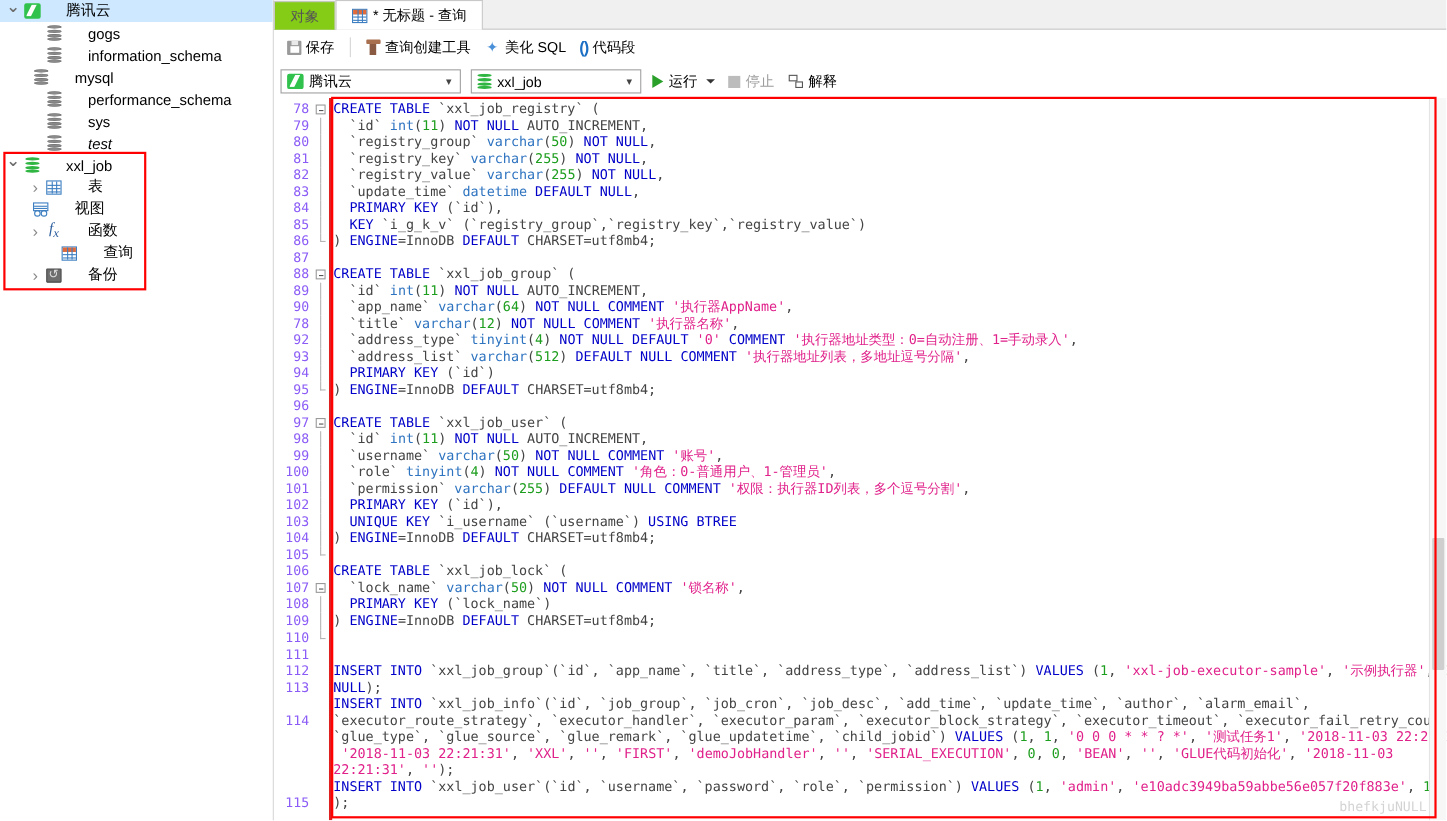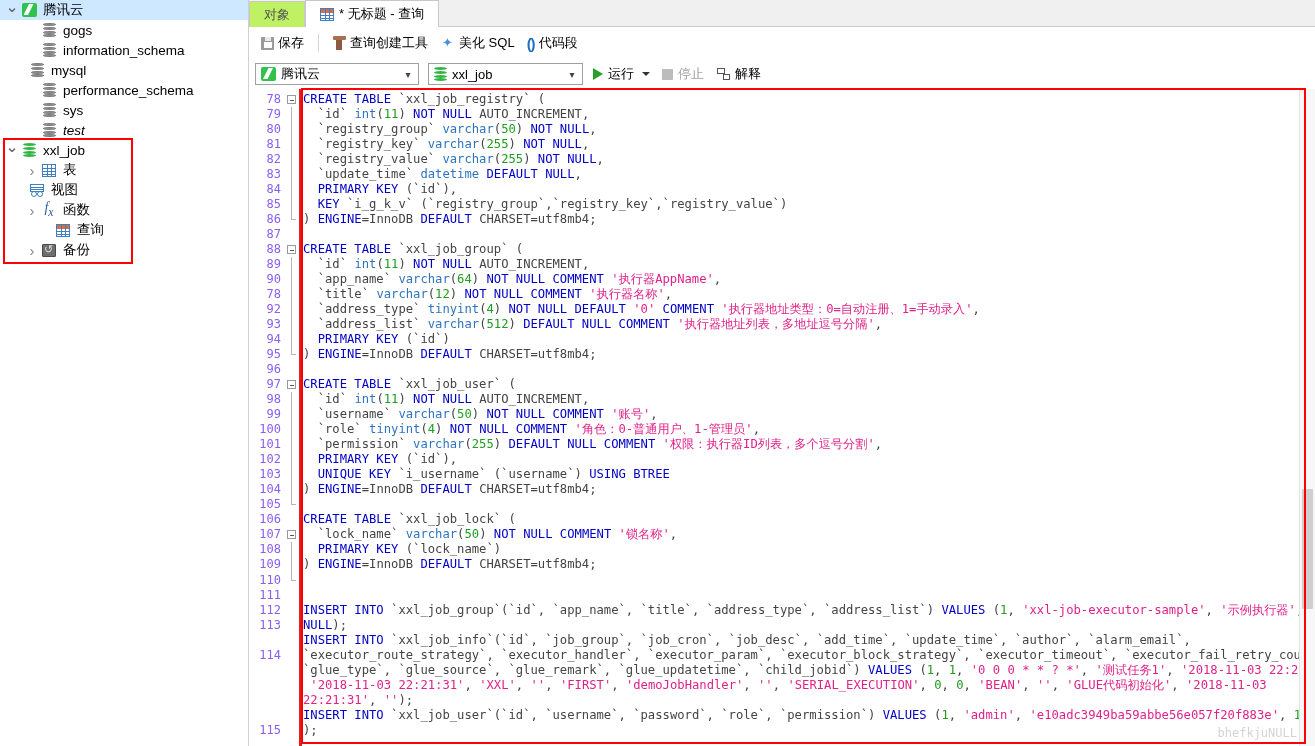--- a/index.html
+++ b/index.html
@@ -23,21 +23,21 @@
     font-size:13.5px;white-space:nowrap;
   }
   .tree-row.selected{background:#cde8ff;}
   .chev{
     width:16px;height:16px;flex:none;display:flex;align-items:center;justify-content:center;
     color:#6d6d6d;font-size:11px;line-height:1;
   }
   .chev.open::before{content:"\2304";font-size:15px;position:relative;top:-4px;font-weight:bold;}
   .chev.closed::before{content:"\203A";font-size:15px;font-weight:normal;color:#888;}
   .chev.blank::before{content:"";}
-  .ic{width:18px;height:16px;flex:none;display:flex;align-items:center;justify-content:center;margin-right:5px;}
+  .ic{width:18px;height:16px;flex:none;display:flex;align-items:center;justify-content:center;margin-right:22px;}
   .lbl{padding-left:0;}
 
   
   .cyl{display:block;width:13px;height:14px;position:relative;}
   .cyl i{position:absolute;left:0;width:13px;height:3px;border-radius:50%/50%;display:block;}
   .cyl.grey i{background:#8a8a8a;box-shadow:0 0 0 0.5px #6f6f6f inset;}
   .cyl.green i{background:#2fb541;}
   .cyl i:nth-child(1){top:0;}
   .cyl i:nth-child(2){top:4px;}
   .cyl i:nth-child(3){top:8px;}
@@ -68,21 +68,21 @@
     position:absolute;border:2px solid #ff0000;pointer-events:none;box-sizing:border-box;
   }
 
   
   .main{flex:1;display:flex;flex-direction:column;position:relative;background:#fff;min-width:0;}
 
   .tabstrip{height:27px;background:#f0f0f0;display:flex;align-items:flex-end;position:relative;flex:none;}
   .tabstrip::after{content:"";position:absolute;left:0;right:0;bottom:0;height:1px;background:#c8c8c8;}
   .tab{
     height:26px;display:flex;align-items:center;padding:0 14px;font-size:13px;
-    border:1px solid #c8c8c8;border-bottom:none;background:#bef264;color:#555;
+    border:1px solid #c8c8c8;border-bottom:none;background:#84cc16;color:#555;
     box-sizing:border-box;position:relative;z-index:1;
   }
   .tab.active{background:#ffffff;color:#000;z-index:2;height:27px;}
   .tab .ticon{margin-right:5px;display:flex;}
 
   .toolbar{height:32px;display:flex;align-items:center;padding:0 6px;background:#fff;flex:none;gap:0;}
   .tbtn{display:flex;align-items:center;height:24px;padding:0 6px;font-size:13px;cursor:default;gap:4px;white-space:nowrap;}
   .tbsep{width:1px;height:18px;background:#d5d5d5;margin:0 8px;}
   .saveicon{width:13px;height:13px;background:#9a9a9a;position:relative;border-radius:1px;}
   .saveicon::after{content:"";position:absolute;left:2.5px;top:5px;width:8px;height:6px;background:#fff;}

